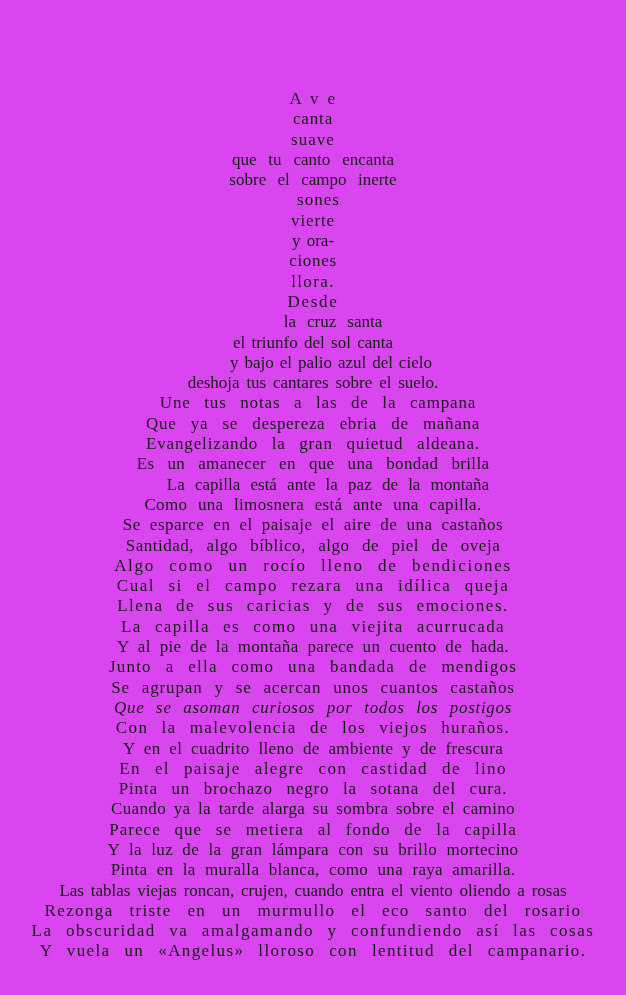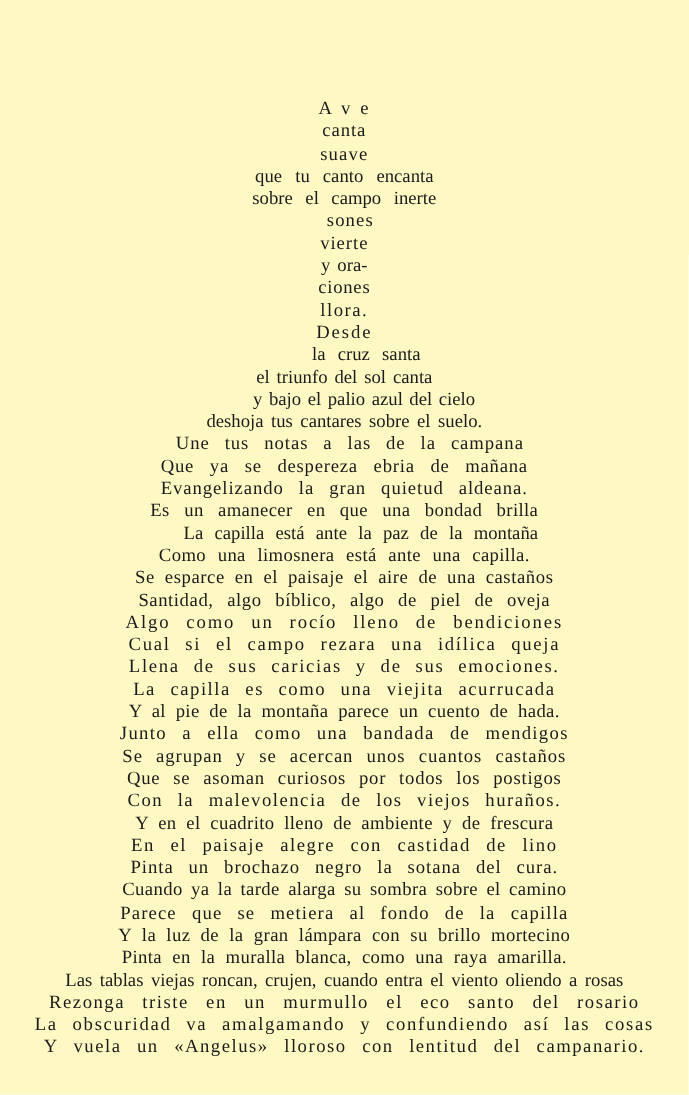--- a/index.html
+++ b/index.html
@@ -3,21 +3,21 @@
 <meta charset="utf-8">
 <style>
   html, body { margin: 0; padding: 0; }
   body { background: #ffffff; }
 
   .page {
     position: relative;
     width: 626px;
     height: 995px;
     margin: 0 auto;
-    background: #fef9c3;
+    background: #d946ef;
     color: #1b1b1b;
     font-family: "Liberation Serif", "DejaVu Serif", serif;
     overflow: hidden;
   }
 
   .poem {
     padding-top: 89px;
     text-align: center;
     font-size: 17px;
     line-height: 20.3px;
@@ -48,21 +48,21 @@
   .l21 { word-spacing: .35em; letter-spacing: .02em; }
   .l22 { word-spacing: .25em; letter-spacing: .03em; }
   .l23 { word-spacing: .45em; letter-spacing: .03em; }
   .l24 { word-spacing: .5em;  letter-spacing: .1em; }
   .l25 { word-spacing: .45em; letter-spacing: .09em; }
   .l26 { word-spacing: .4em;  letter-spacing: .09em; }
   .l27 { word-spacing: .45em; letter-spacing: .08em; }
   .l28 { word-spacing: .25em; letter-spacing: .02em; }
   .l29 { word-spacing: .5em;  letter-spacing: .07em; }
   .l30 { word-spacing: .4em;  letter-spacing: .05em; }
-  .l31 { word-spacing: .4em;  letter-spacing: .04em; }
+  .l31 { word-spacing: .4em;  letter-spacing: .04em; font-style: italic; }
   .l32 { word-spacing: .45em; letter-spacing: .08em; }
   .l33 { word-spacing: .25em; letter-spacing: .02em; }
   .l34 { word-spacing: .5em;  letter-spacing: .08em; }
   .l35 { word-spacing: .5em;  letter-spacing: .05em; }
   .l36 { word-spacing: .18em; letter-spacing: .02em; }
   .l37 { word-spacing: .5em;  letter-spacing: .06em; }
   .l38 { word-spacing: .28em; letter-spacing: .02em; }
   .l39 { word-spacing: .28em; letter-spacing: .02em; }
   .l40 { word-spacing: .15em; }
   .l41 { word-spacing: .6em;  letter-spacing: .08em; }

